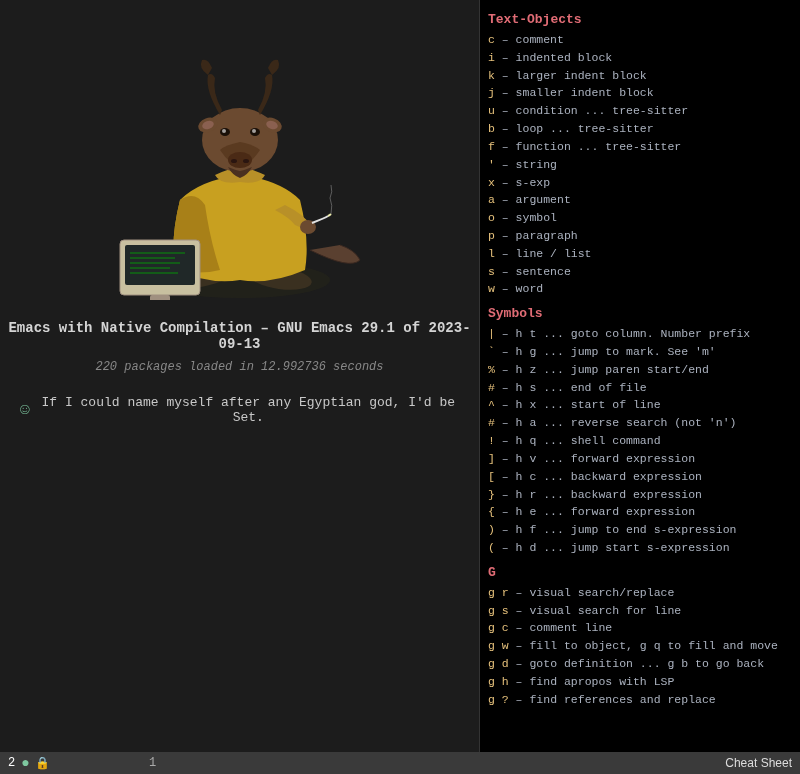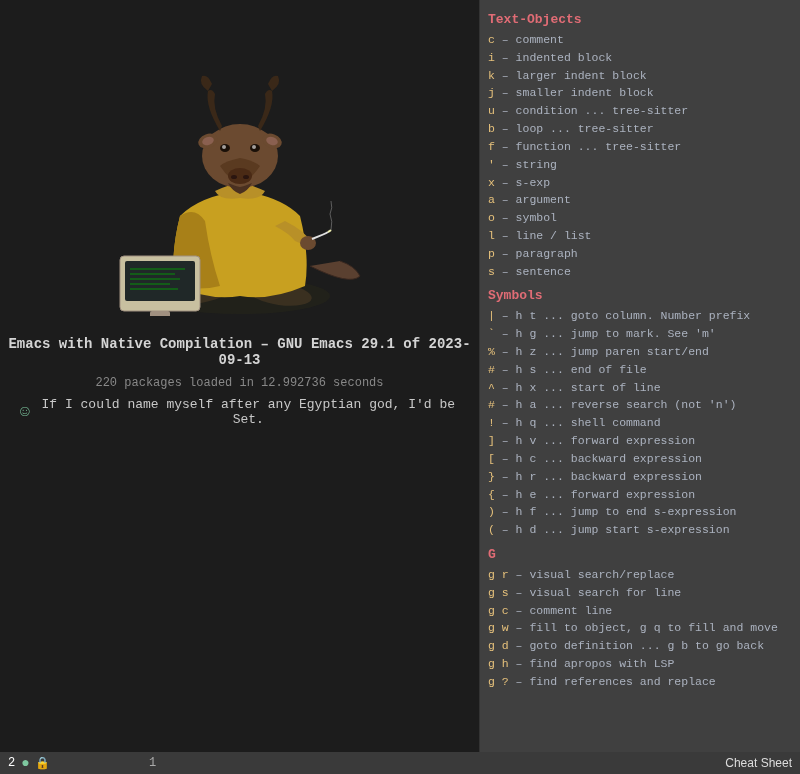--- a/index.html
+++ b/index.html
@@ -14,43 +14,44 @@
 
     
     #left-panel {
       width: 480px;
       height: 774px;
       background: #1c1c1c;
       display: flex;
       flex-direction: column;
       align-items: center;
       justify-content: flex-start;
-      padding-top: 36px;
+      padding-top: 20px;
       border-right: 1px solid #333;
     }
 
     #gnu-image {
       width: 300px;
       height: 280px;
       margin-bottom: 20px;
     }
 
     #emacs-title {
       color: #d4d4d4;
       font-size: 14px;
       font-weight: bold;
       text-align: center;
       margin-bottom: 8px;
     }
 
     #packages-info {
       color: #888;
       font-size: 12px;
+      font-style: italic;
       text-align: right;
-      margin-bottom: 7px;
+      margin-bottom: 21px;
     }
 
     #fortune-line {
       color: #c8c8c8;
       font-size: 13px;
       text-align: center;
       display: flex;
       align-items: center;
       gap: 8px;
       padding: 0 20px;
@@ -59,21 +60,21 @@
     #fortune-icon {
       color: #7ec8a0;
       font-size: 16px;
       flex-shrink: 0;
     }
 
     
     #right-panel {
       width: 320px;
       height: 774px;
-      background: #404040;
+      background: #000000;
       overflow-y: auto;
       padding: 4px 8px 40px 8px;
     }
 
     #right-panel::-webkit-scrollbar {
       width: 6px;
     }
     #right-panel::-webkit-scrollbar-track {
       background: #2a2a2a;
     }
@@ -239,23 +240,24 @@
     <div class="key-item"><span class="key">i</span> – indented block</div>
     <div class="key-item"><span class="key">k</span> – larger indent block</div>
     <div class="key-item"><span class="key">j</span> – smaller indent block</div>
     <div class="key-item"><span class="key">u</span> – condition  ...  tree-sitter</div>
     <div class="key-item"><span class="key">b</span> – loop  ...  tree-sitter</div>
     <div class="key-item"><span class="key">f</span> – function  ...  tree-sitter</div>
     <div class="key-item"><span class="key">'</span> – string</div>
     <div class="key-item"><span class="key">x</span> – s-exp</div>
     <div class="key-item"><span class="key">a</span> – argument</div>
     <div class="key-item"><span class="key">o</span> – symbol</div>
+    <div class="key-item"><span class="key">p</span> – paragraph</div>
     <div class="key-item"><span class="key">l</span> – line / list</div>
-    <div class="key-item"><span class="key">p</span> – paragraph</div>
     <div class="key-item"><span class="key">s</span> – sentence</div>
+    <div class="key-item"><span class="key">w</span> – word</div>
     <div class="section-header">Symbols</div>
     <div class="key-item"><span class="key">|</span> – h t  ...  goto column. Number prefix</div>
     <div class="key-item"><span class="key">`</span> – h g  ...  jump to mark. See 'm'</div>
     <div class="key-item"><span class="key">%</span> – h z  ...  jump paren start/end</div>
     <div class="key-item"><span class="key">#</span> – h s  ...  end of file</div>
     <div class="key-item"><span class="key">^</span> – h x  ...  start of line</div>
     <div class="key-item"><span class="key">#</span> – h a  ...  reverse search (not 'n')</div>
     <div class="key-item"><span class="key">!</span> – h q  ...  shell command</div>
     <div class="key-item"><span class="key">]</span> – h v  ...  forward expression</div>
     <div class="key-item"><span class="key">[</span> – h c  ...  backward expression</div>

